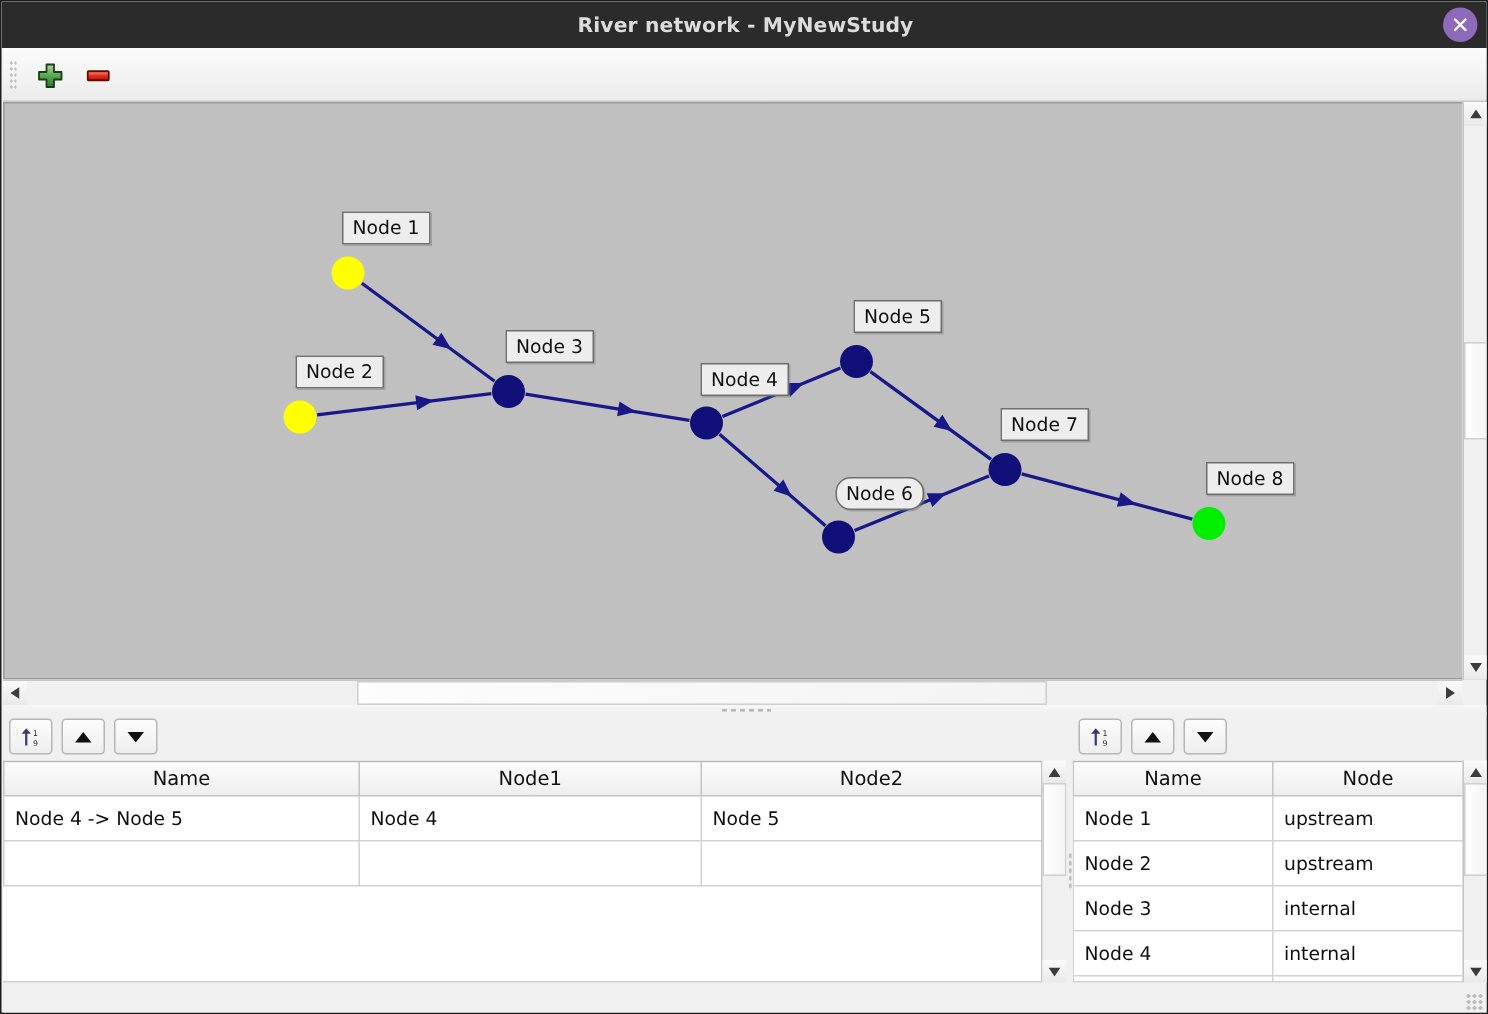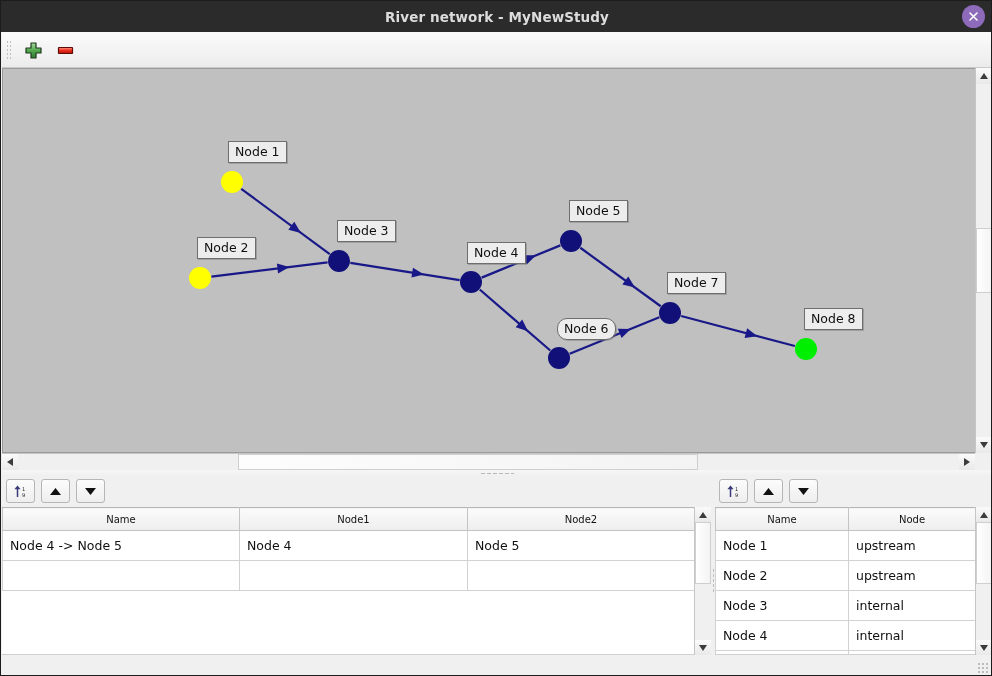--- a/index.html
+++ b/index.html
@@ -162,21 +162,21 @@
     border-collapse: collapse;
     table-layout: fixed;
     font-size: 12.5px;
     background: #ffffff;
   }
   table.grid th {
     background: linear-gradient(to bottom,#fbfbfb,#eeeeee);
     border: 1px solid #c4c4c4;
     border-top: 1px solid #b5b5b5;
     font-weight: normal;
-    font-size: 10px;
+    font-size: 13px;
     height: 23px;
     color: #111;
     text-align: center;
   }
   table.grid td {
     border: 1px solid #d2d2d2;
     height: 30px;
     padding: 0 7px;
     color: #101010;
     white-space: nowrap;

